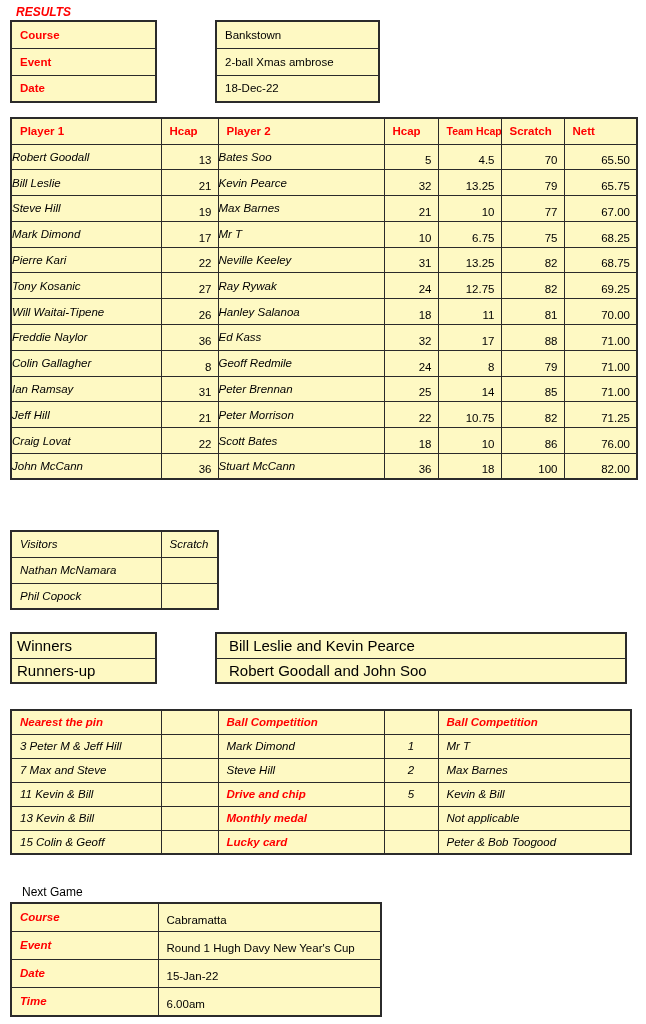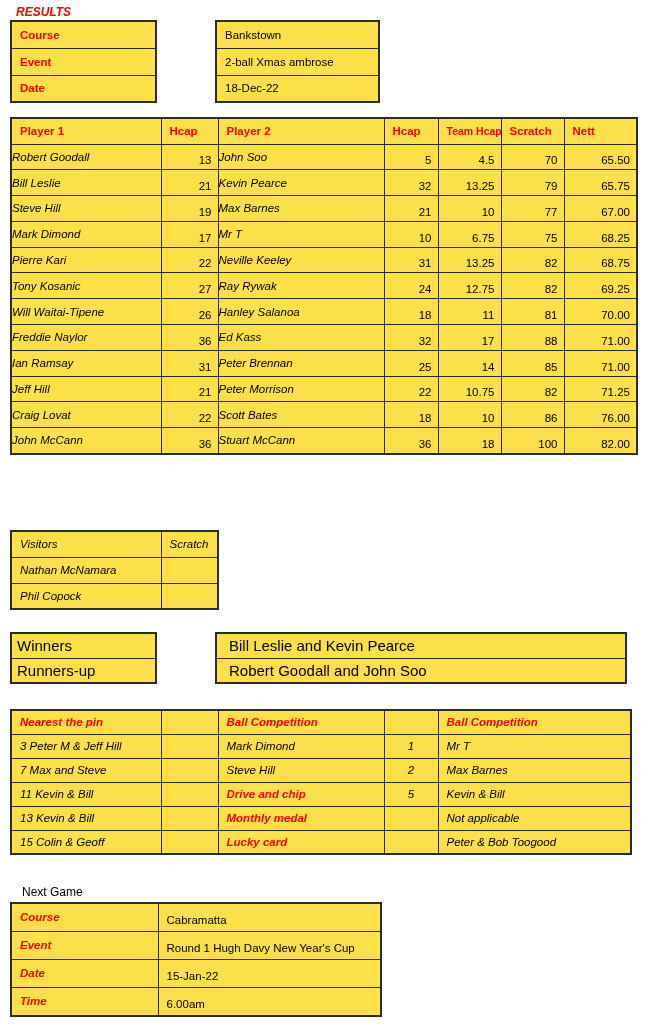--- a/index.html
+++ b/index.html
@@ -1,21 +1,21 @@
 <!DOCTYPE html>
 <html><head>
 <meta charset="utf-8">
 <style>
   * { margin:0; padding:0; box-sizing:border-box; }
   html,body { background:#ffffff; }
   body {
     width:646px; height:1024px; position:relative;
     font-family:"Liberation Sans", sans-serif; color:#000;
   }
-  table { border-collapse:collapse; position:absolute; table-layout:fixed; background:#fde047; }
+  table { border-collapse:collapse; position:absolute; table-layout:fixed; background:#fef9c3; }
   td, th {
     border:1px solid #2b2b2b;
     font-size:11.5px; font-weight:normal; text-align:left;
     overflow:hidden; white-space:nowrap; vertical-align:middle;
   }
   table.outer { border:2px solid #2b2b2b; }
 
   
   .redb  { color:#ff0000; font-weight:bold; }                      
   .red-i { color:#ff0000; font-weight:bold; font-style:italic; }
@@ -117,21 +117,21 @@
       <th class="numh">Hcap</th>
       <th>Player 2</th>
       <th class="numh">Hcap</th>
       <th class="small">Team Hcap</th>
       <th>Scratch</th>
       <th>Nett</th>
     </tr>
   <tr>
         <td class="p1">Robert Goodall</td>
         <td class="num">13</td>
-        <td class="p2">John Soo</td>
+        <td class="p2">Bates Soo</td>
         <td class="num">5</td>
         <td class="num">4.5</td>
         <td class="num">70</td>
         <td class="num">65.50</td>
       </tr>
       <tr>
         <td class="p1">Bill Leslie</td>
         <td class="num">21</td>
         <td class="p2">Kevin Pearce</td>
         <td class="num">32</td>
@@ -184,20 +184,29 @@
         <td class="num">81</td>
         <td class="num">70.00</td>
       </tr>
       <tr>
         <td class="p1">Freddie Naylor</td>
         <td class="num">36</td>
         <td class="p2">Ed Kass</td>
         <td class="num">32</td>
         <td class="num">17</td>
         <td class="num">88</td>
+        <td class="num">71.00</td>
+      </tr>
+      <tr>
+        <td class="p1">Colin Gallagher</td>
+        <td class="num">8</td>
+        <td class="p2">Geoff Redmile</td>
+        <td class="num">24</td>
+        <td class="num">8</td>
+        <td class="num">79</td>
         <td class="num">71.00</td>
       </tr>
       <tr>
         <td class="p1">Ian Ramsay</td>
         <td class="num">31</td>
         <td class="p2">Peter Brennan</td>
         <td class="num">25</td>
         <td class="num">14</td>
         <td class="num">85</td>
         <td class="num">71.00</td>

